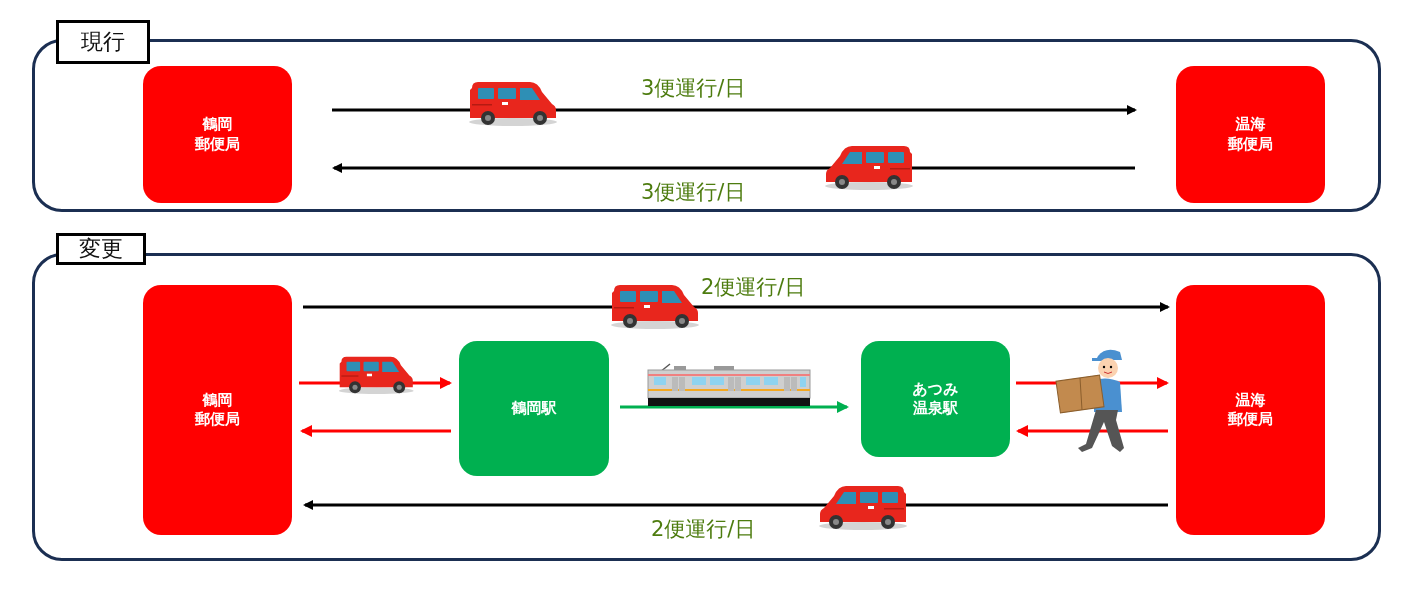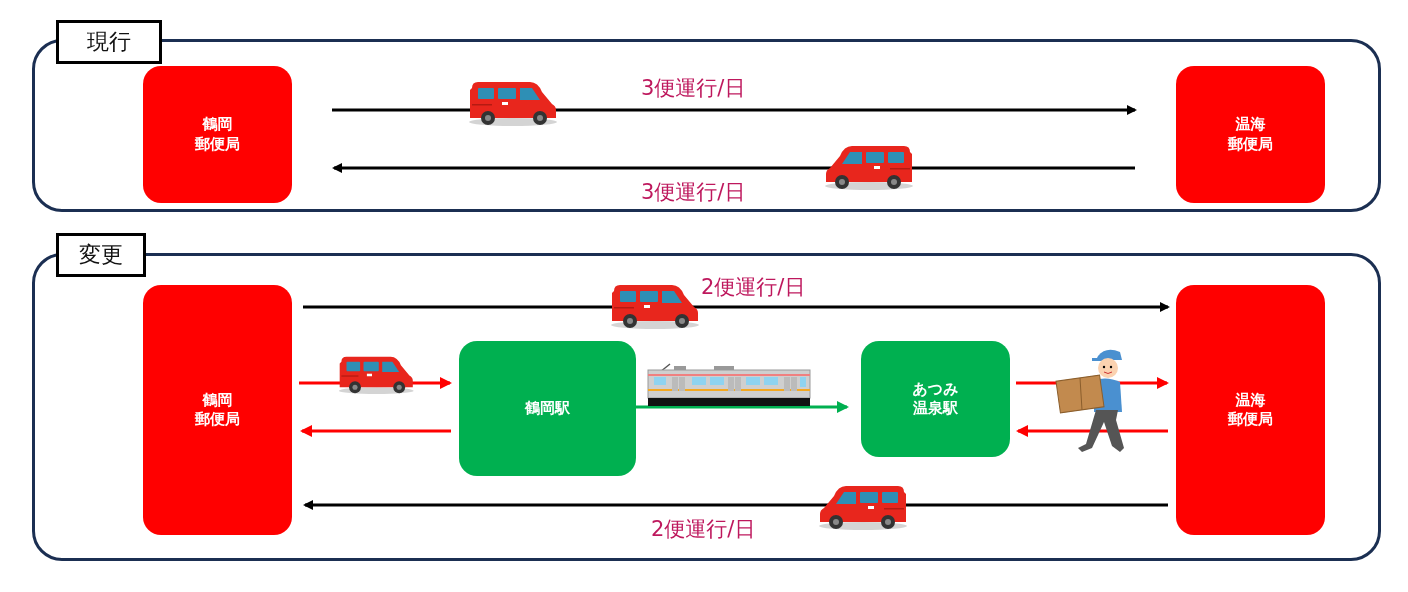--- a/index.html
+++ b/index.html
@@ -6,31 +6,31 @@
   body { width:1408px; height:592px; position:relative; overflow:hidden;
          font-family:"DejaVu Sans","Liberation Sans",sans-serif; }
   .panel { position:absolute; border:3px solid #1b2f52; border-radius:30px; box-sizing:border-box; background:#fff; }
   .tag { position:absolute; background:#fff; border:3px solid #000; box-sizing:border-box;
          font-size:22px; color:#111; display:flex; align-items:center; justify-content:center; }
   .box { position:absolute; border-radius:18px; color:#fff; font-weight:bold; font-size:15px;
          display:flex; align-items:center; justify-content:center; text-align:center; line-height:1.3; }
   .box span { display:block; }
   .red { background:#ff0000; }
   .green { background:#00b050; }
-  .label { position:absolute; font-size:21px; color:#be185d; white-space:nowrap; }
+  .label { position:absolute; font-size:21px; color:#4d7c0f; white-space:nowrap; }
   svg.overlay { position:absolute; left:0; top:0; }
 </style>
 </head>
 <body>
 
 <div class="panel" style="left:32px;top:39px;width:1349px;height:173px;"></div>
-<div class="tag" style="left:56px;top:20px;width:106px;height:44px;">現行</div>
+<div class="tag" style="left:56px;top:20px;width:94px;height:44px;">現行</div>
 
 <div class="panel" style="left:32px;top:253px;width:1349px;height:308px;"></div>
-<div class="tag" style="left:56px;top:233px;width:90px;height:44px;">変更</div>
+<div class="tag" style="left:56px;top:233px;width:90px;height:32px;">変更</div>
 
 <div class="box red" style="left:143px;top:66px;width:149px;height:137px;">
   <div>
       <span>鶴岡</span>
       <span>郵便局</span>
     </div>
 </div>
 <div class="box red" style="left:1176px;top:66px;width:149px;height:137px;">
   <div>
       <span>温海</span>
@@ -43,21 +43,21 @@
       <span>鶴岡</span>
       <span>郵便局</span>
     </div>
 </div>
 <div class="box red" style="left:1176px;top:285px;width:149px;height:250px;">
   <div>
       <span>温海</span>
       <span>郵便局</span>
     </div>
 </div>
-<div class="box green" style="left:459px;top:341px;width:177px;height:135px;">
+<div class="box green" style="left:459px;top:341px;width:150px;height:135px;">
   <div>
       <span>鶴岡駅</span>
     </div>
 </div>
 <div class="box green" style="left:861px;top:341px;width:149px;height:116px;">
   <div>
       <span>あつみ</span>
       <span>温泉駅</span>
     </div>
 </div>

